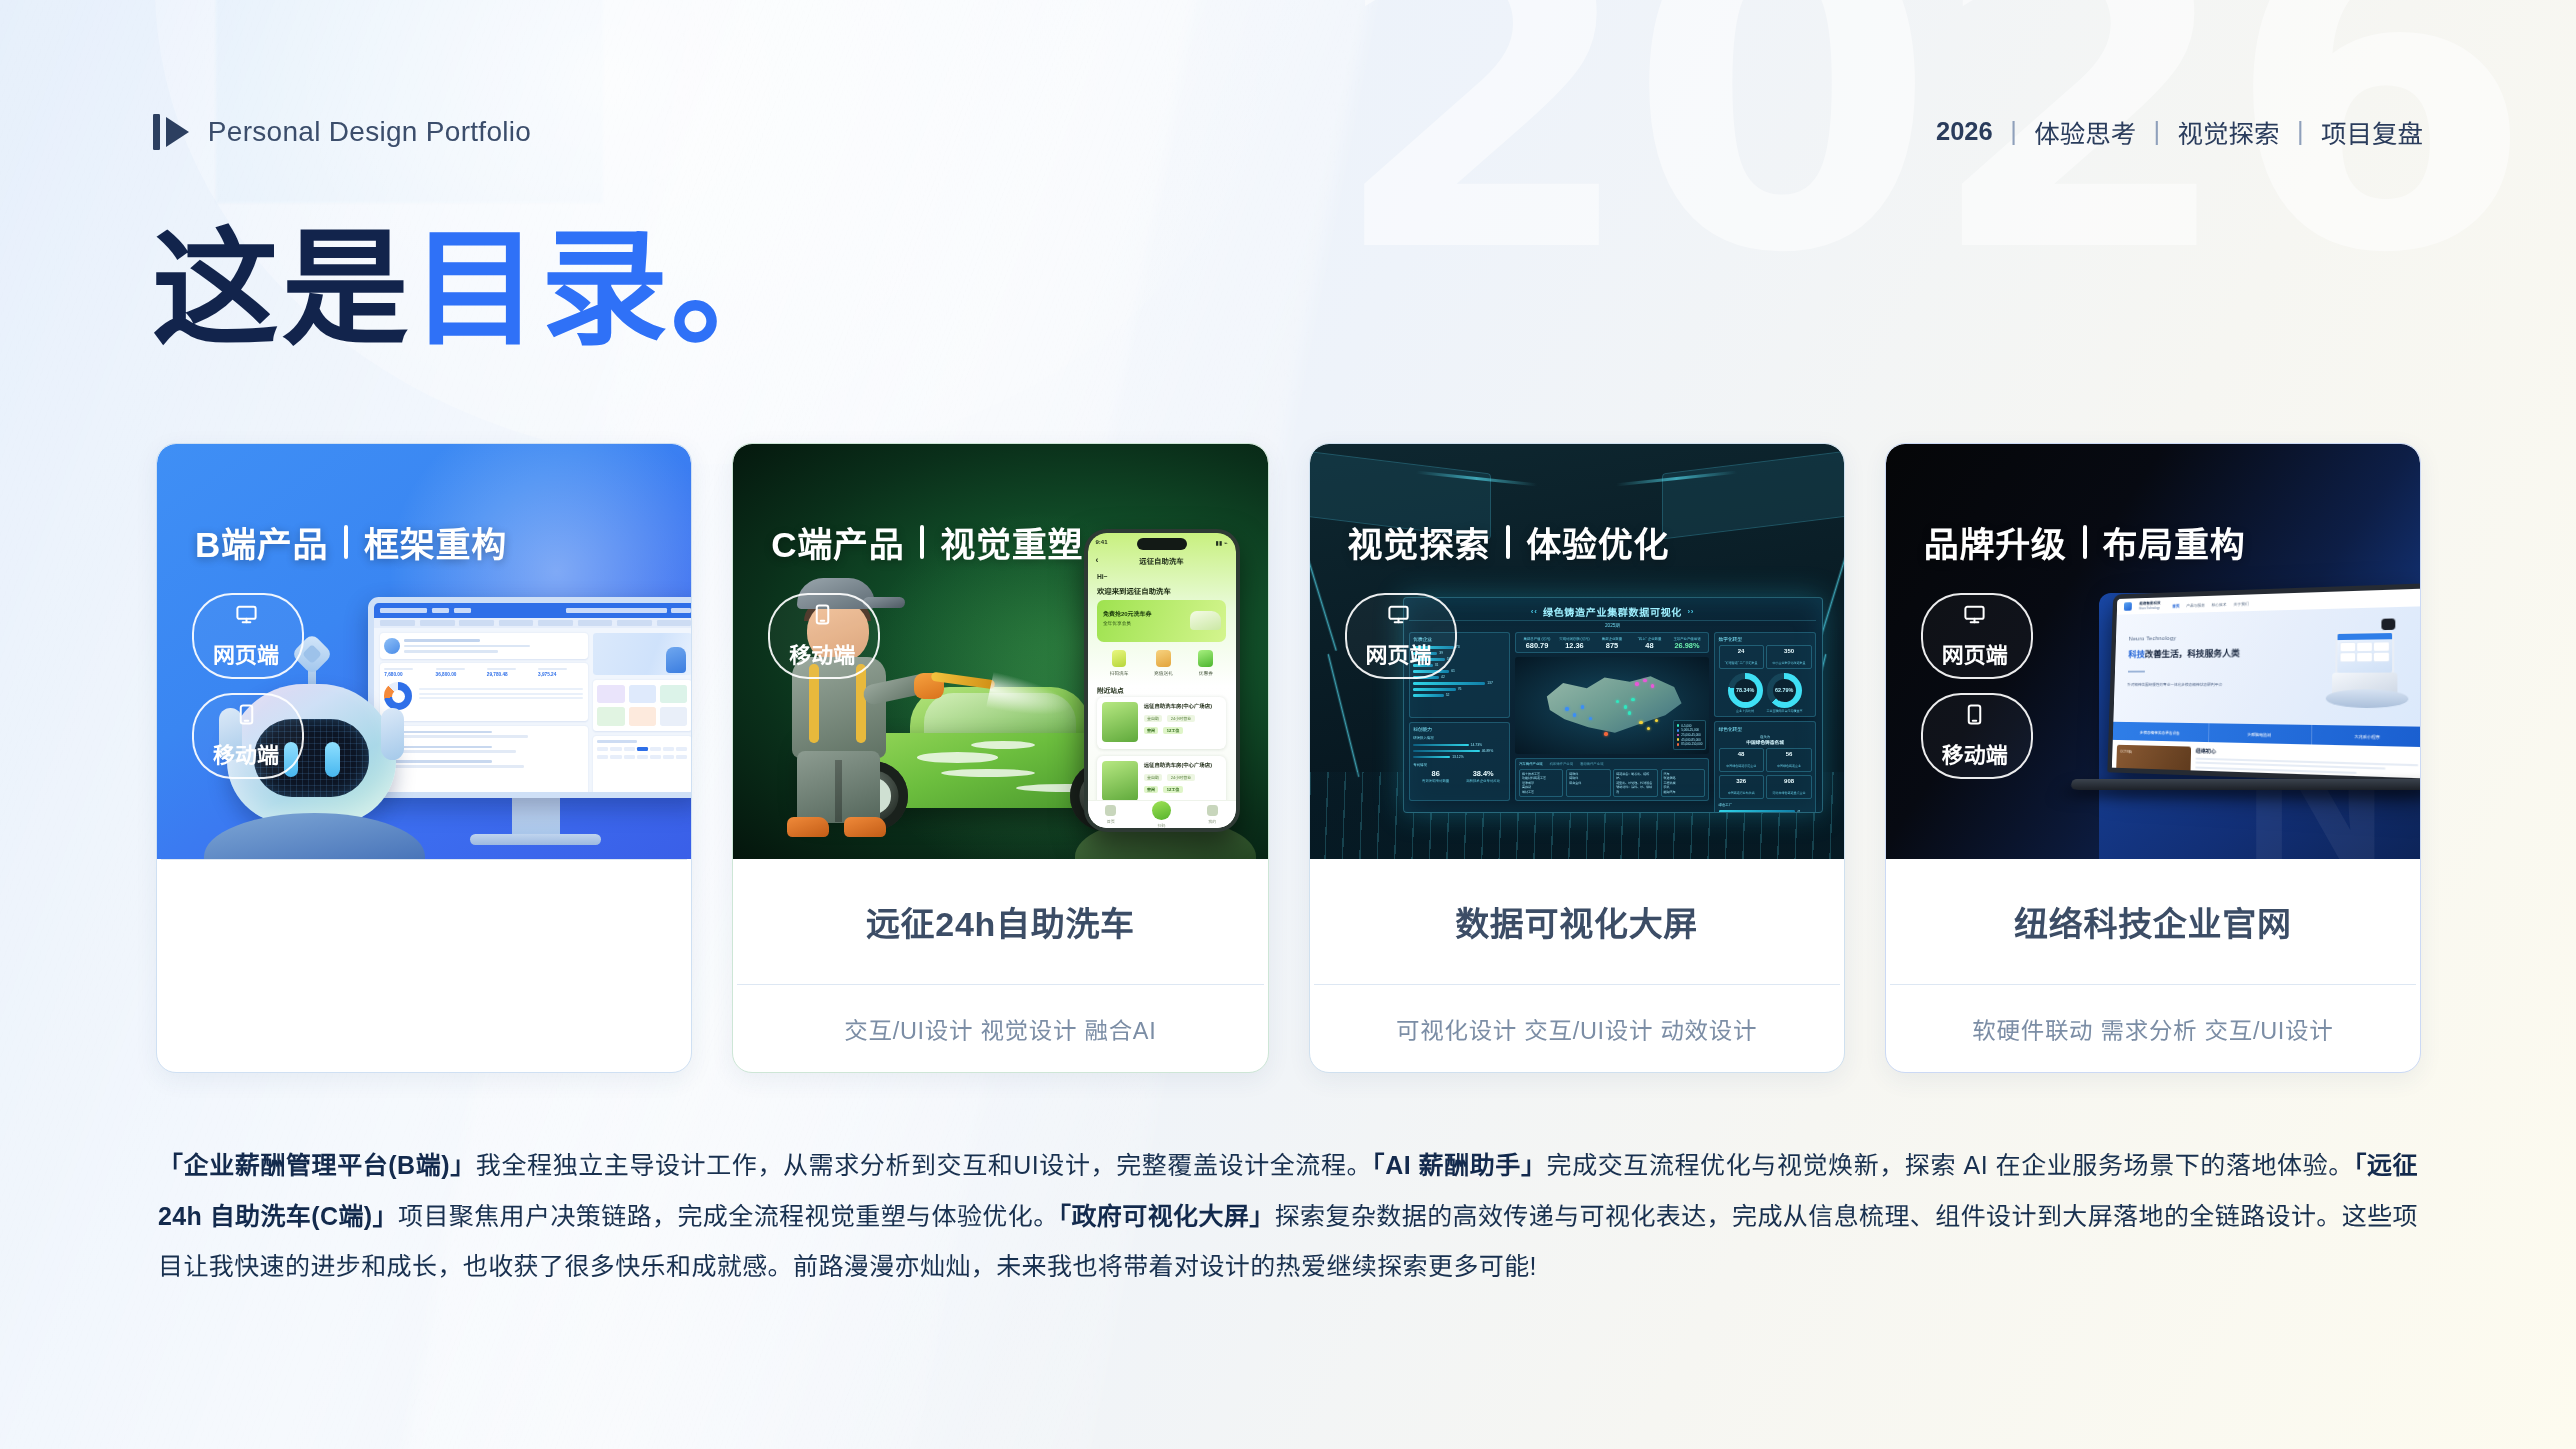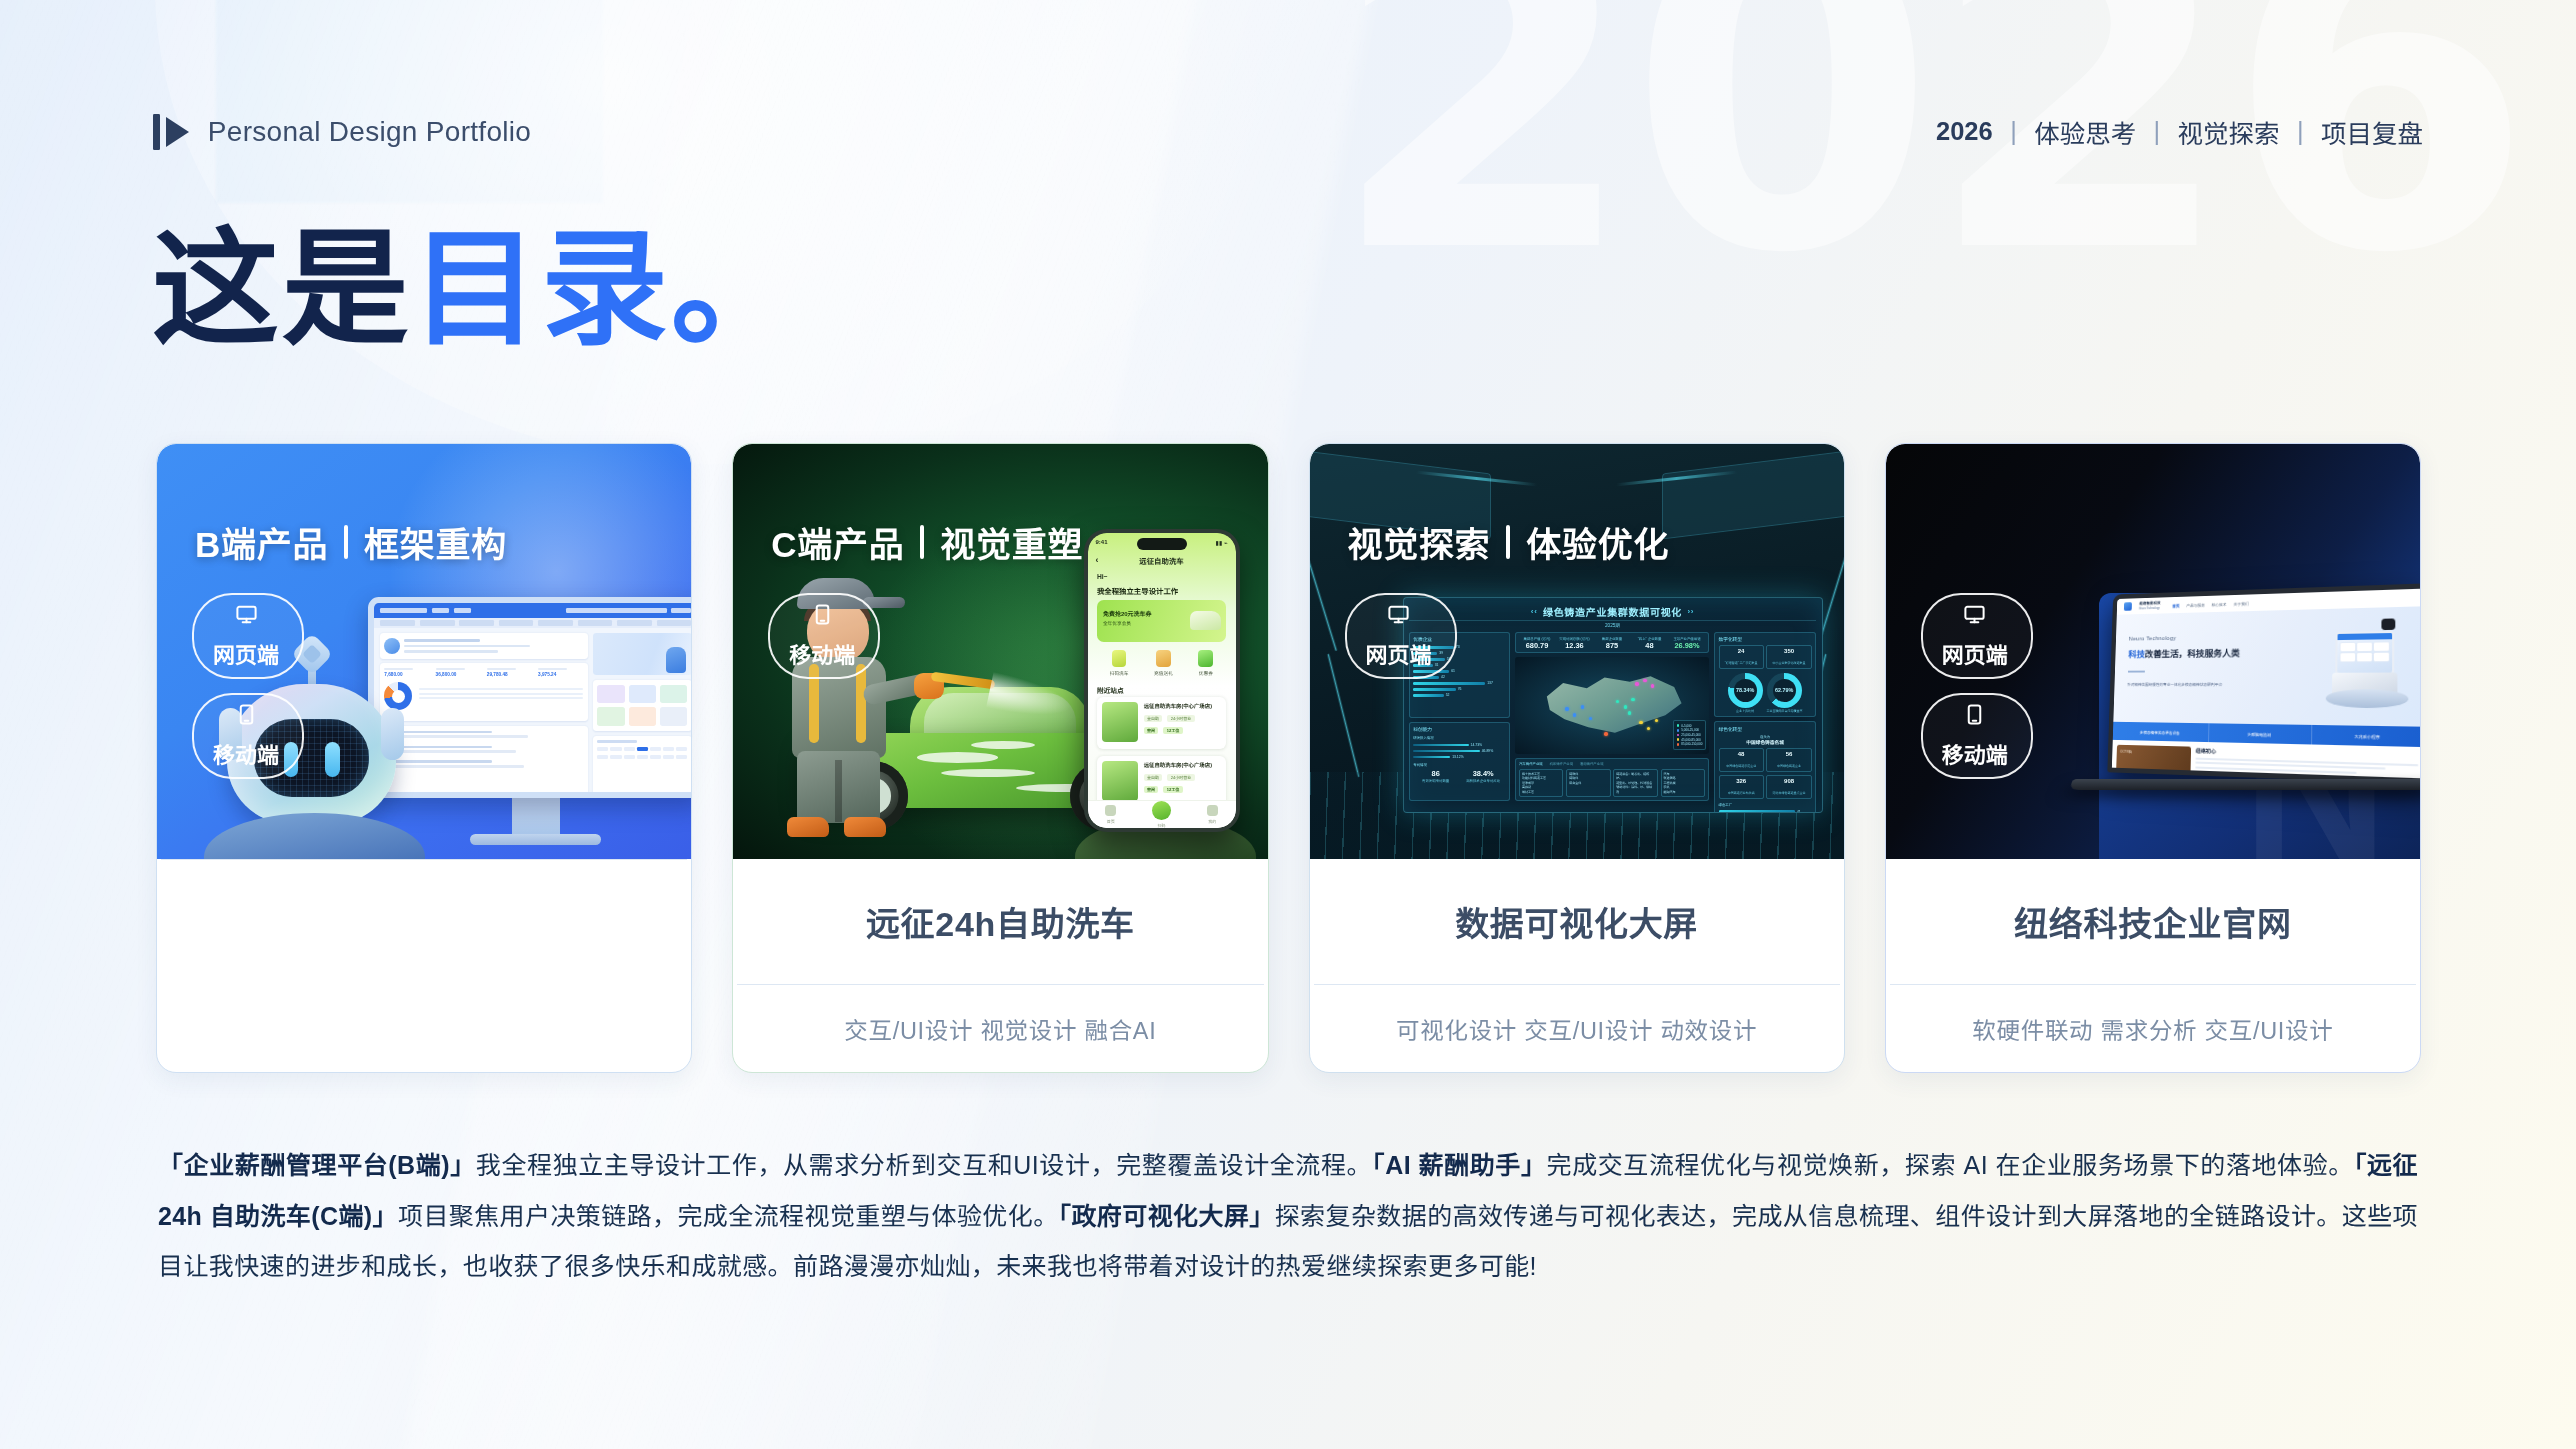--- a/index.html
+++ b/index.html
@@ -685,21 +685,21 @@
             <div class="ph-notch"></div>
             <div class="ph-status">
               <span>9:41</span>
               <span>▮▮ ⌁</span>
             </div>
             <div class="ph-nav">
               <span class="back">‹</span>
               <span>远征自助洗车</span>
             </div>
             <div class="ph-hi">Hi~</div>
-            <div class="ph-welcome">我全程独立主导设计工作</div>
+            <div class="ph-welcome">欢迎来到远征自助洗车</div>
             <div class="ph-banner">
               <div class="t1">免费抢20元洗车券</div>
               <div class="t2">全年优享会员</div>
               <div class="car2"></div>
             </div>
             <div class="ph-icons">
               <div class="ph-ic">
                   <span style="background:linear-gradient(160deg,#e9f77f,#b6d63a)"></span>
                   <i>扫码洗车</i>
                 </div>
@@ -1074,20 +1074,25 @@
                 <b>纽络初心</b>
                 <i></i>
                   <i style="width:86%"></i>
                   <i style="width:74%"></i>
               </div>
             </div>
           </div>
           <div class="lap-base"></div>
         </div>
 
+        <div class="hero-title">
+          <span>品牌升级</span>
+          <span class="vbar"></span>
+          <span>布局重构</span>
+        </div>
         <div class="hero-tags">
           <div class="tag-pill">
             <span class="ico">
               <svg viewBox="0 0 24 24" fill="none" stroke="#fff" stroke-width="2.1" stroke-linecap="round" stroke-linejoin="round">
                   <rect x="2.5" y="4" width="19" height="12.5" rx="2"></rect>
                   <line x1="12" y1="16.5" x2="12" y2="20"></line>
                   <line x1="8" y1="20" x2="16" y2="20"></line>
                 </svg>
             </span>
             <span>网页端</span>

